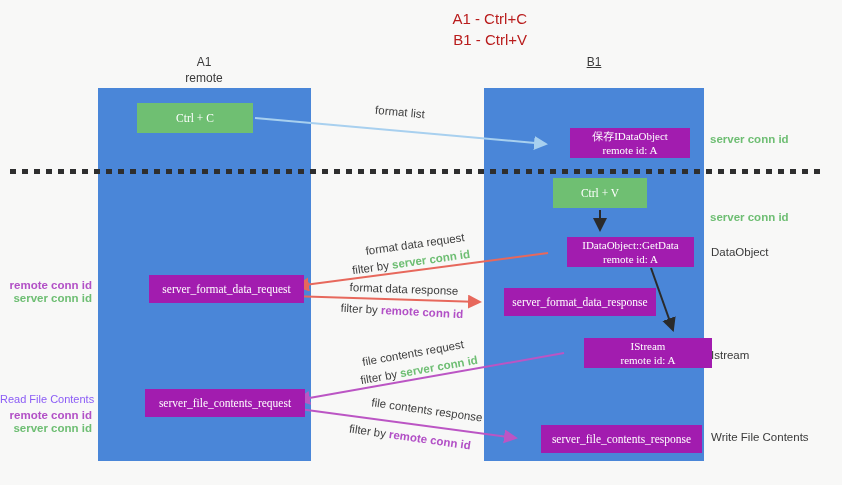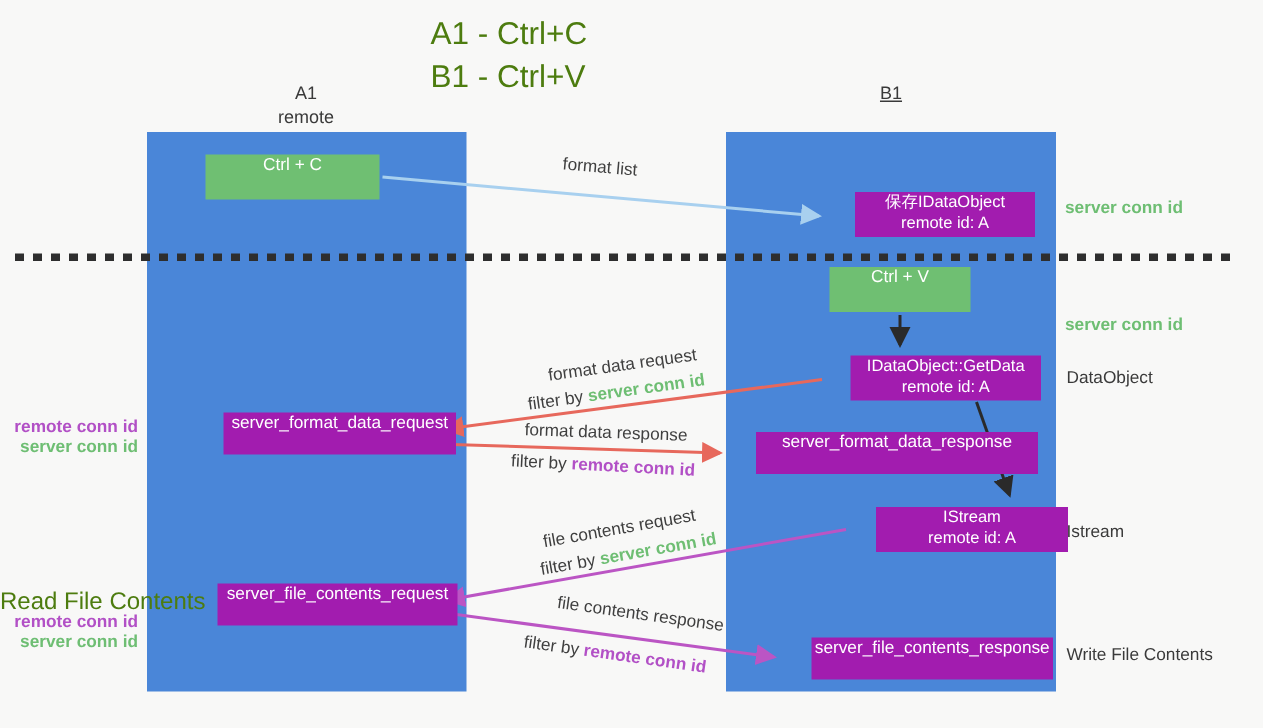--- a/index.html
+++ b/index.html
@@ -2,41 +2,41 @@
 <html><head>
 <meta charset="utf-8">
 <style>
   html,body{margin:0;padding:0;}
   body{
     width:842px;height:485px;position:relative;overflow:hidden;
     background:#f8f8f7;
     font-family:"Liberation Sans",sans-serif;
   }
   #stage{position:absolute;left:0;top:0;width:842px;height:485px;}
-  .title{position:absolute;left:287px;top:8px;width:240px;text-align:left;
-         font-size:21px;color:#4d7c0f;line-height:1.4;}
+  .title{position:absolute;left:287px;top:8px;width:240px;text-align:right;
+         font-size:15px;color:#b91c1c;line-height:1.4;}
   .col{position:absolute;top:88px;height:373px;background:#4a86d8;z-index:1;}
   #col-left{left:98px;width:213px;}
   #col-right{left:484px;width:220px;}
   .col-header{position:absolute;top:55px;width:120px;text-align:center;
               font-size:12px;color:#3a3a3a;line-height:1.3;z-index:2;}
   .dotted{position:absolute;left:10px;top:169px;width:813px;height:5px;z-index:2;
           background:repeating-linear-gradient(to right,#2e2e2e 0 6px,transparent 6px 12px);}
   .arrows{position:absolute;left:0;top:0;z-index:2;}
   .box{position:absolute;display:flex;flex-direction:column;align-items:center;
-       justify-content:flex-start;text-align:center;color:#fff;line-height:1.3;z-index:3;}
+       justify-content:center;text-align:center;color:#fff;line-height:1.3;z-index:3;font-family:Liberation Serif, serif;}
   .green{background:#6fbf72;font-size:11.5px;}
   .orange{background:#a21caf;font-size:11.5px;margin-left:17px;}
   .two-line{font-size:11px;}
   .arrow-label{position:absolute;font-size:11.5px;color:#3f3f3f;white-space:nowrap;z-index:4;}
   .side-label{position:absolute;font-size:11.5px;color:#3a3a3a;white-space:nowrap;z-index:4;}
   .left-label{left:0;width:92px;text-align:right;}
   .green-text{color:#6ebe73;font-weight:bold;}
   .purple-text{color:#b250c6;font-weight:bold;}
-  .dark-label{font-size:16px;color:#4d7c0f;}
+  .dark-label{font-size:11px;color:#8b5cf6;}
 </style>
 </head>
 <body>
 
 <div id="stage">
 
   <div class="title">
     <div>A1 - Ctrl+C</div>
     <div>B1 - Ctrl+V</div>
   </div>
@@ -93,21 +93,21 @@
 
   <div class="box orange two-line" style="left:550px;top:237px;width:127px;height:30px;">
     <div>IDataObject::GetData</div>
     <div>remote id: A</div>
   </div>
 
   <div class="box orange" style="left:132px;top:275px;width:155px;height:28px;">
     <div>server_format_data_request</div>
   </div>
 
-  <div class="box orange" style="left:487px;top:288px;width:188px;height:28px;">
+  <div class="box orange" style="left:487px;top:288px;width:152px;height:28px;">
     <div>server_format_data_response</div>
   </div>
 
   <div class="box orange two-line" style="left:567px;top:338px;width:128px;height:30px;">
     <div>IStream</div>
     <div>remote id: A</div>
   </div>
 
   <div class="box orange" style="left:128px;top:389px;width:160px;height:28px;">
     <div>server_file_contents_request</div>

